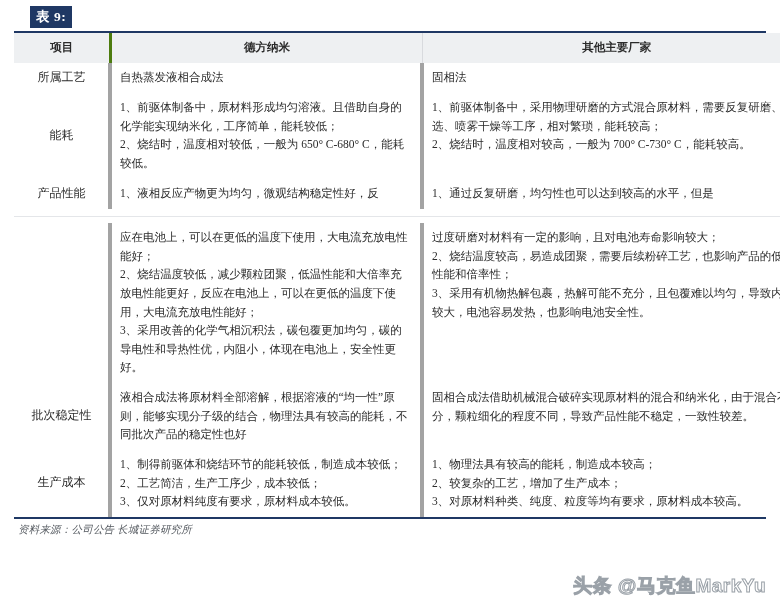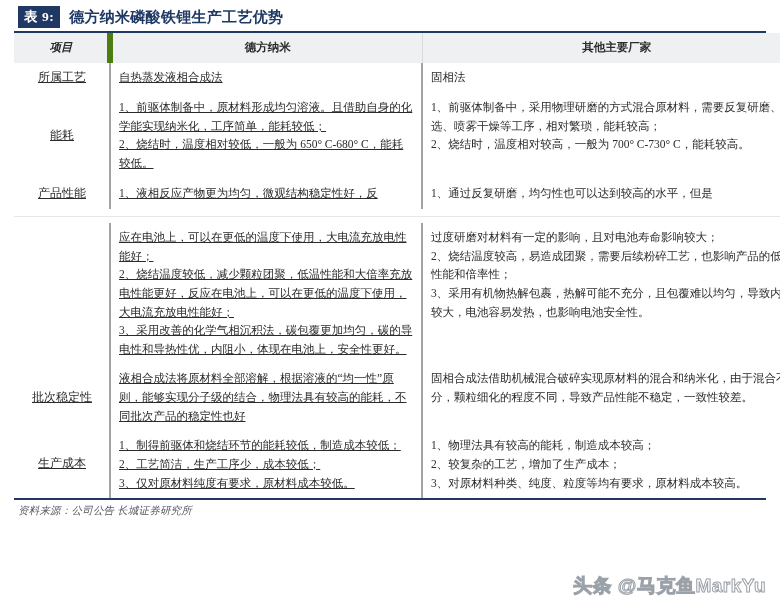--- a/index.html
+++ b/index.html
@@ -21,21 +21,21 @@
     width: 780px;
     height: 609px;
     box-sizing: border-box;
     padding: 0;
   }
 
   
   .title-row {
     display: flex;
     align-items: center;
-    margin: 6px 0 0 18px;
+    margin: 6px 0 0 30px;
     height: 22px;
   }
   .title-badge {
     background: #1f3864;
     color: #ffffff;
     font-weight: bold;
     font-size: 13.5px;
     line-height: 18px;
     padding: 2px 6px 2px 6px;
     letter-spacing: 0.5px;
@@ -78,29 +78,28 @@
     background: #eef0f2;
     font-weight: bold;
     font-size: 12.5px;
     text-align: center;
     color: #1a1a1a;
     padding-top: 6px;
     padding-bottom: 7px;
     border-bottom: 1px solid #c9ccd1;
     border-top: 1px solid #c9ccd1;
   }
-  thead th.col-item { border-right: 6px solid #4d7c0f; font-style: italic; }
+  thead th.col-item { border-right: 3px solid #4d7c0f; }
   thead th.col-dfnm { border-right: 1px solid #d8dade; }
 
   tbody td {
     border-bottom: 1px solid #d8dade;
   }
   tbody td.sep-r {
-    border-right: 2px solid #a3a3a3;
-    text-decoration: underline;
+    border-right: 4px solid #a3a3a3;
   }
   td.label {
     text-align: center;
     vertical-align: middle;
     font-size: 12px;
     color: #2b2b2b;
   }
 
   
   .gap-row td {
@@ -150,21 +149,20 @@
     pointer-events: none;
   }
 </style>
 </head>
 <body>
 
 <div class="page">
 
   <div class="title-row">
     <span class="title-badge">表 9:</span>
-    <span class="title-text">德方纳米磷酸铁锂生产工艺优势</span>
   </div>
   <div class="title-underline"></div>
 
   <table class="tbl">
     <colgroup>
       <col class="col-item">
       <col class="col-dfnm">
       <col class="col-other">
     </colgroup>
     <thead>

